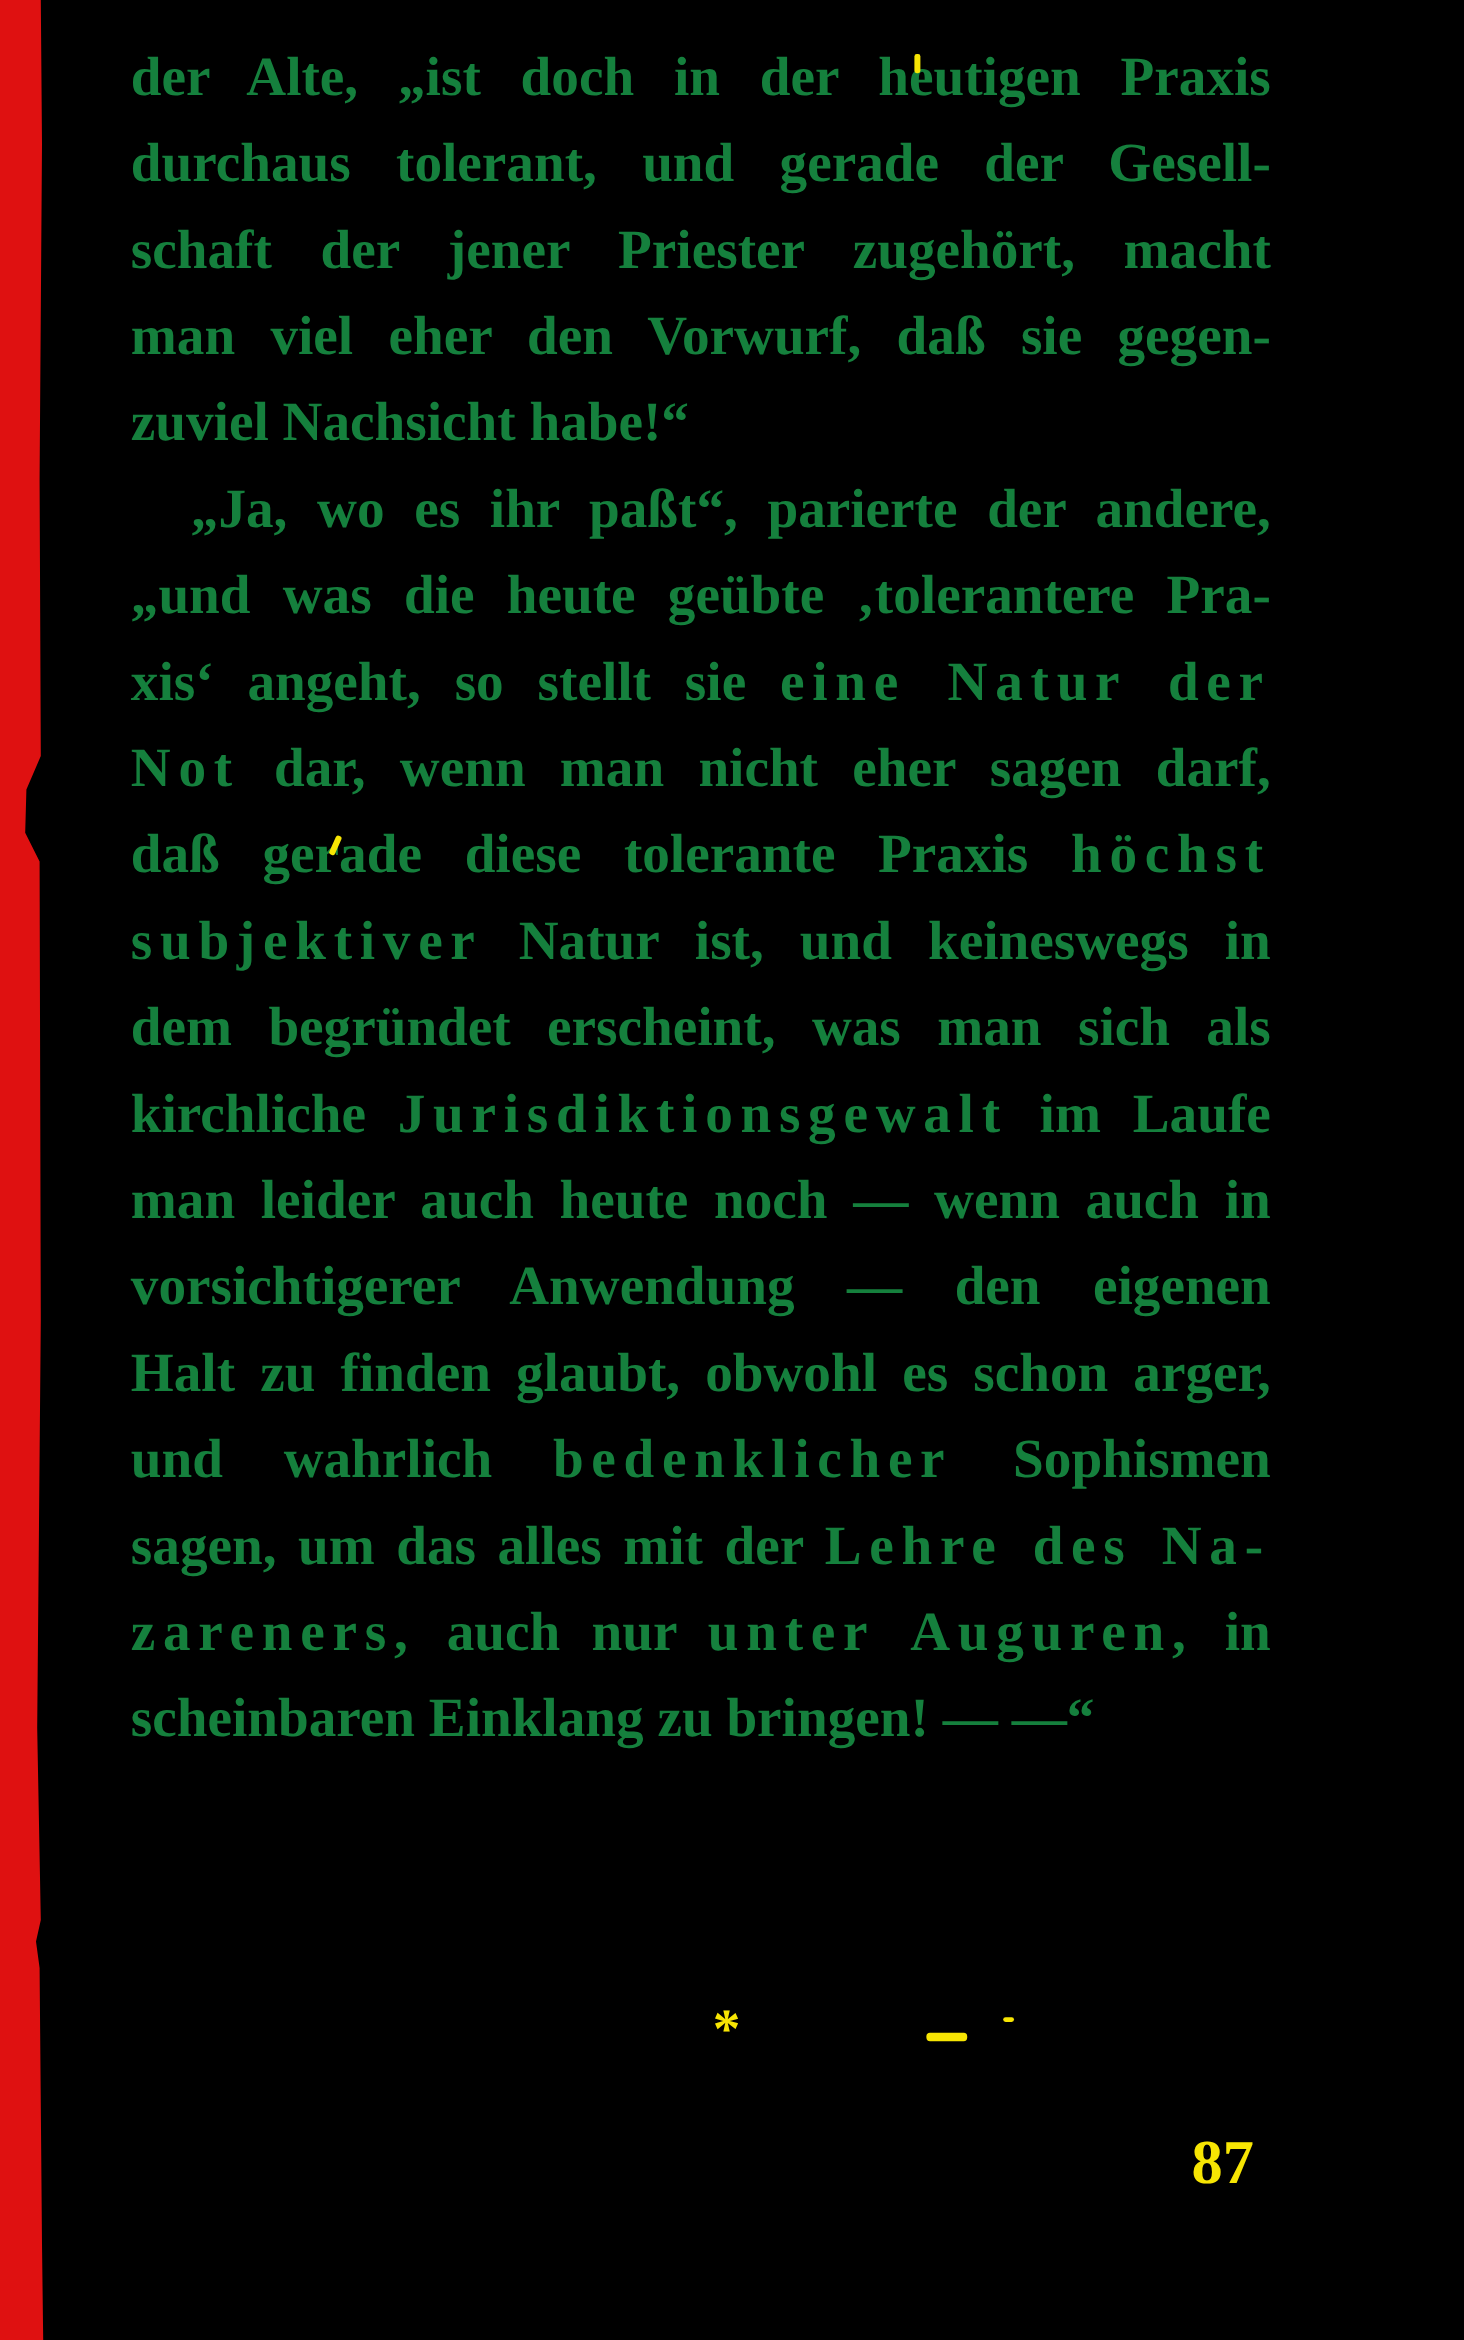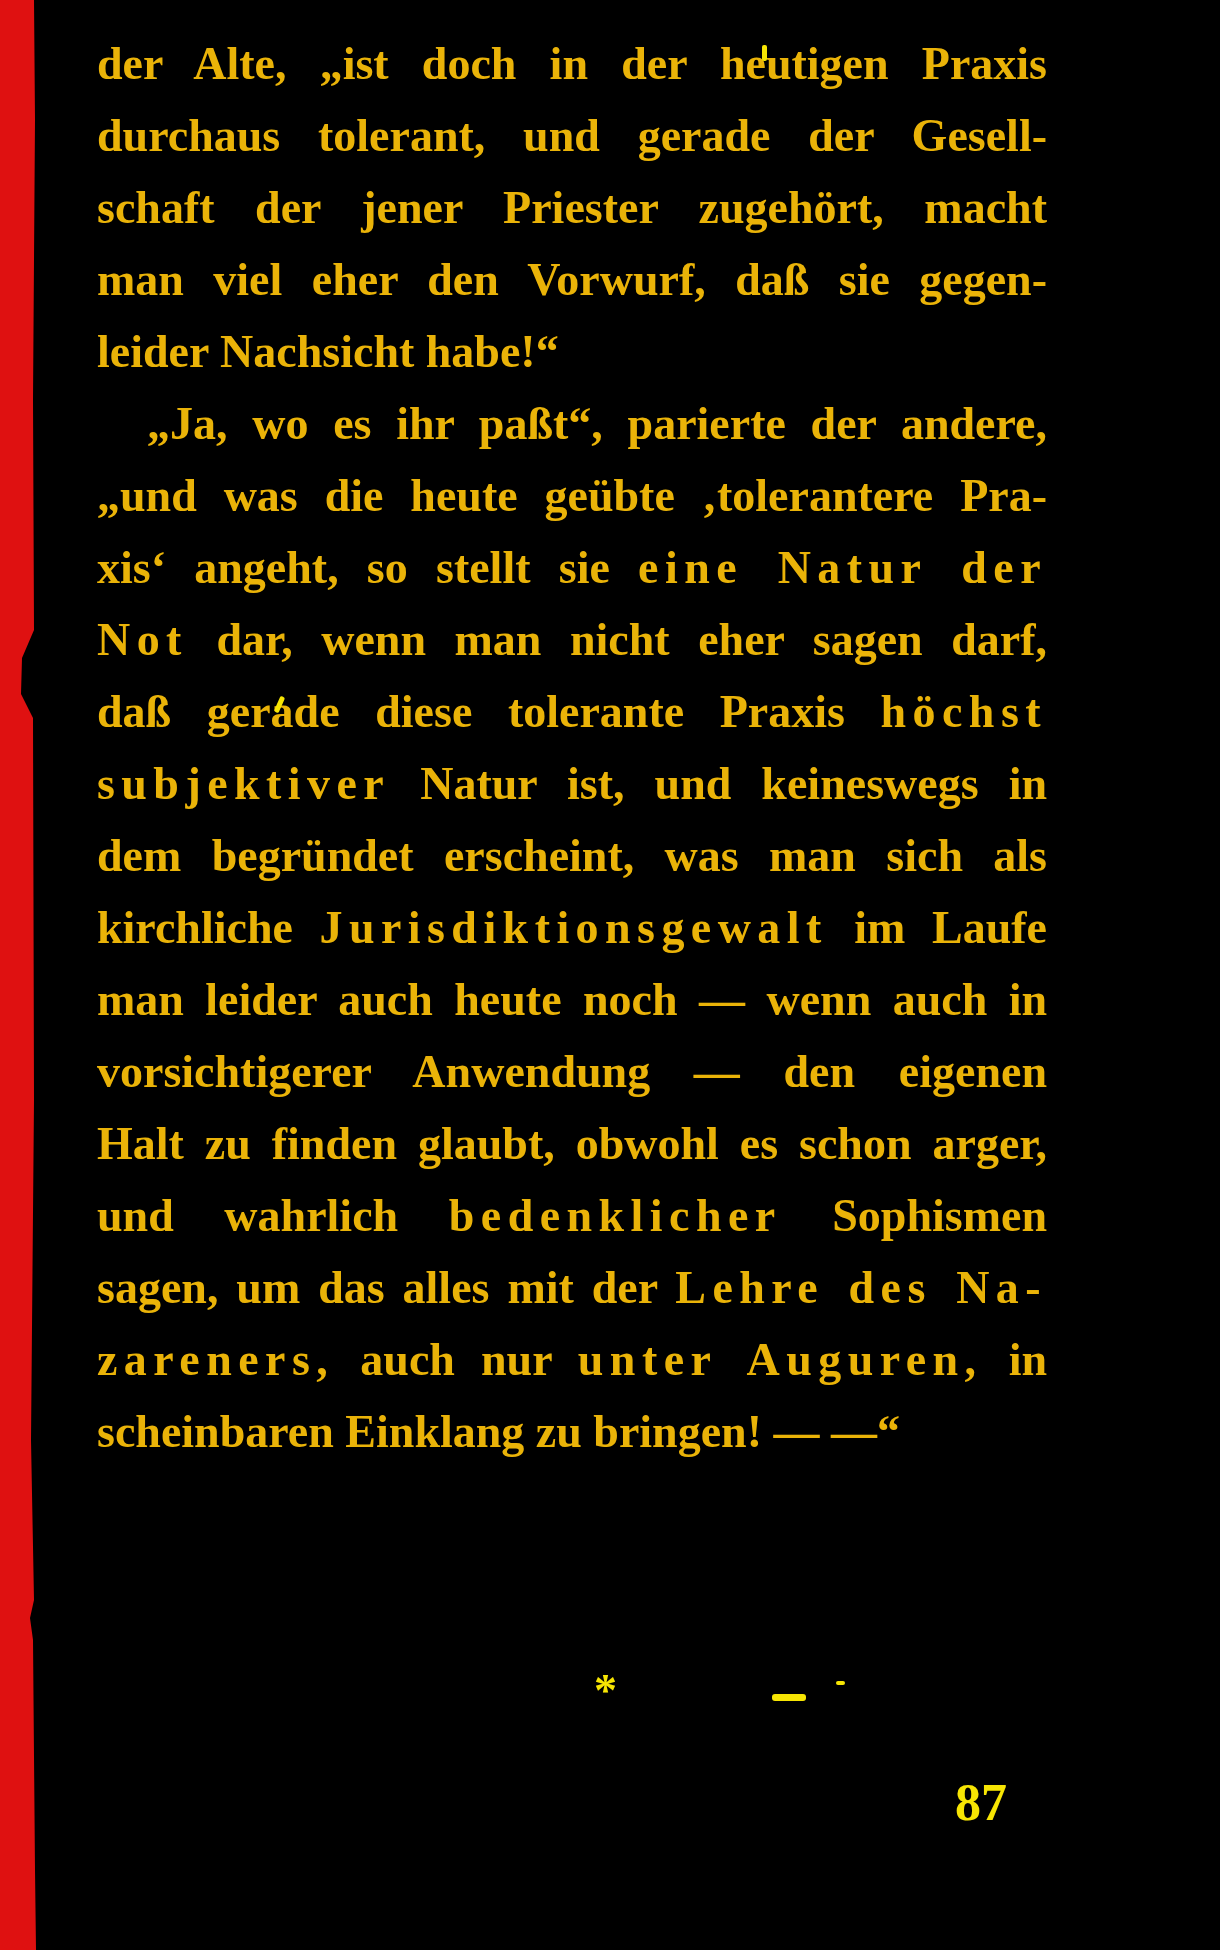--- a/index.html
+++ b/index.html
@@ -3,58 +3,58 @@
 <meta charset="utf-8">
 <style>
   html,body{margin:0;padding:0;background:#000;}
   body{
     width:1220px;height:1950px;position:relative;overflow:hidden;
     font-family:"Liberation Serif","DejaVu Serif",serif;
   }
   #scan-page{position:absolute;inset:0;background:#000;}
   #red-edge{position:absolute;left:0;top:0;width:40px;height:1950px;}
   #text-block{
-    position:absolute;left:97px;top:28px;width:950px;
+    position:absolute;left:109px;top:28px;width:950px;
     font-size:46px;line-height:72px;font-weight:700;
-    color:#eab308;
+    color:#15803d;
   }
   .line{white-space:normal;}
   .line.j{text-align:justify;text-align-last:justify;}
   .line.l{text-align:left;}
   .line.indent{text-indent:50px;}
   .g{letter-spacing:0.14em;}
   .artifact{position:absolute;background:#f7e503;}
   #tick-heutigen{left:762px;top:45px;width:5px;height:16px;border-radius:2px;}
   #tick-dar{left:277px;top:696px;width:5px;height:17px;transform:rotate(24deg);border-radius:2px;}
   #footnote-separator{
     position:absolute;left:594px;top:1668px;color:#f7e503;
     font-size:46px;font-weight:700;line-height:46px;
   }
   #dash-artifact{left:772px;top:1694px;width:34px;height:7px;border-radius:3px;}
   #dot-artifact{left:836px;top:1681px;width:9px;height:4px;border-radius:2px;}
   #page-number{
-    position:absolute;left:955px;top:1775px;width:90px;
+    position:absolute;left:955px;top:1775px;width:90px;text-align:right;
     color:#f7e503;font-size:52px;font-weight:700;line-height:56px;
   }
 </style>
 </head>
 <body>
 
 <div id="scan-page">
 
   <svg id="red-edge" viewBox="0 0 40 1950" preserveAspectRatio="none" aria-hidden="true">
     <polygon points="0,0 34,0 35,120 33,400 34,630 22,658 21,694 33,718 34,1100 31,1440 34,1600 30,1618 33,1640 35,1870 36,1950 0,1950" fill="#df1111"></polygon>
   </svg>
 
   <div id="text-block">
       <div class="line j"><span>der Alte, „ist doch in der heutigen Praxis</span></div>
       <div class="line j"><span>durchaus tolerant, und gerade der Gesell-</span></div>
       <div class="line j"><span>schaft der jener Priester zugehört, macht</span></div>
       <div class="line j"><span>man viel eher den Vorwurf, daß sie gegen-</span></div>
-      <div class="line l"><span>leider Nachsicht habe!“</span></div>
+      <div class="line l"><span>zuviel Nachsicht habe!“</span></div>
       <div class="line j indent"><span>„Ja, wo es ihr paßt“, parierte der andere,</span></div>
       <div class="line j"><span>„und was die heute geübte ‚tolerantere Pra-</span></div>
       <div class="line j"><span>xis‘ angeht, so stellt sie </span><span class="g">eine Natur der</span></div>
       <div class="line j"><span class="g">Not</span><span> dar, wenn man nicht eher sagen darf,</span></div>
       <div class="line j"><span>daß gerade diese tolerante Praxis </span><span class="g">höchst</span></div>
       <div class="line j"><span class="g">subjektiver</span><span> Natur ist, und keineswegs in</span></div>
       <div class="line j"><span>dem begründet erscheint, was man sich als</span></div>
       <div class="line j"><span>kirchliche </span><span class="g">Jurisdiktionsgewalt</span><span> im Laufe</span></div>
       <div class="line j"><span>man leider auch heute noch — wenn auch in</span></div>
       <div class="line j"><span>vorsichtigerer Anwendung — den eigenen</span></div>

